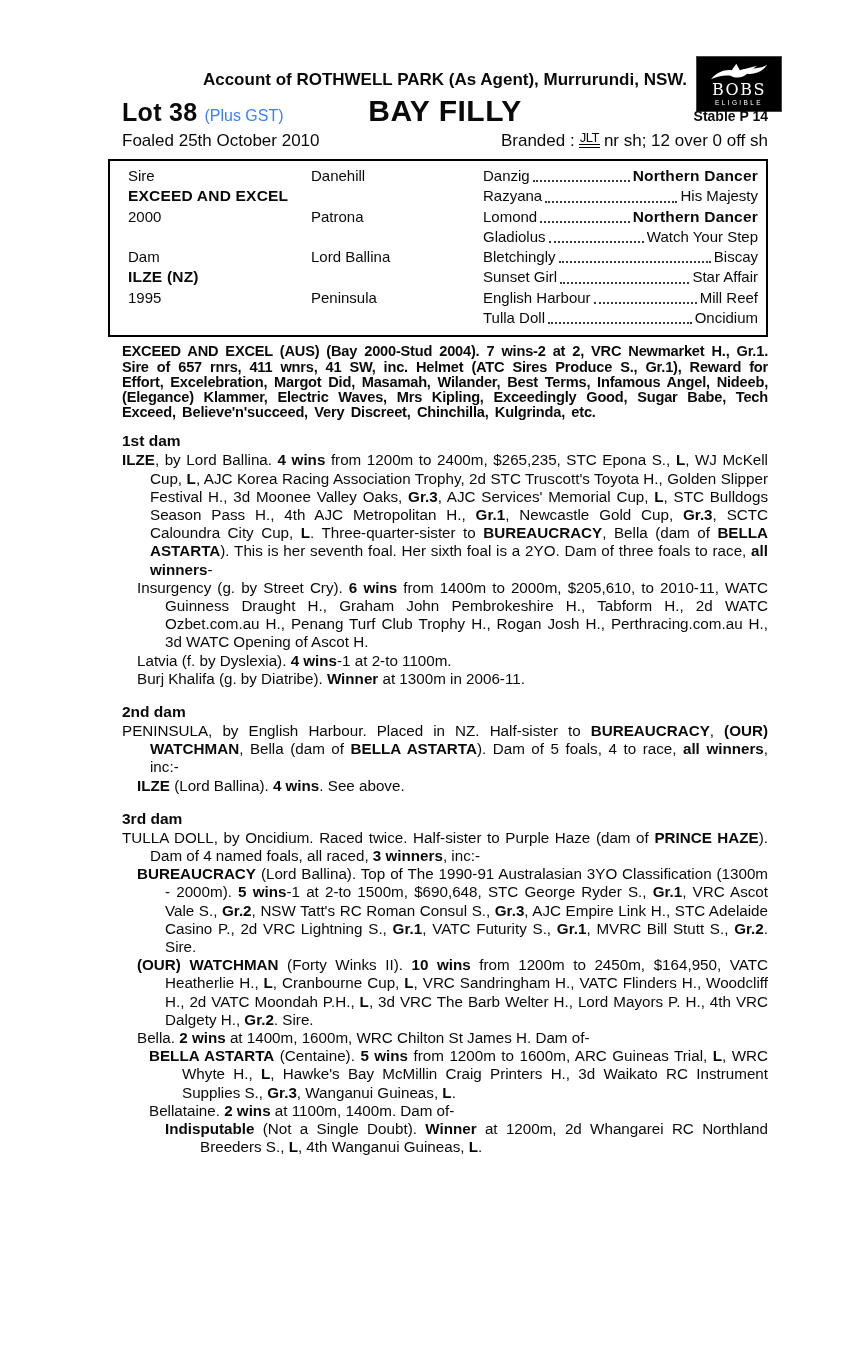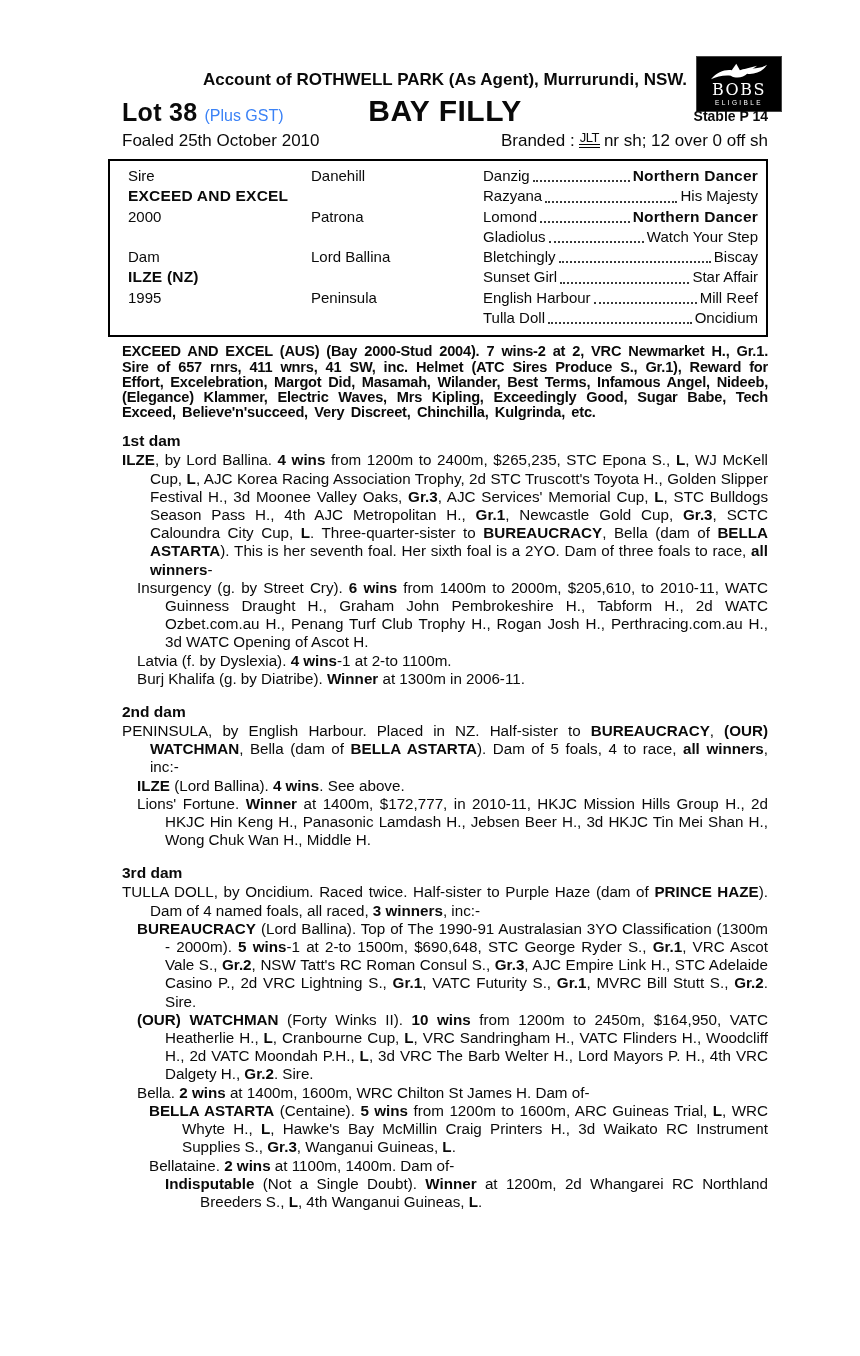--- a/index.html
+++ b/index.html
@@ -231,21 +231,20 @@
 
     <div class="shead first">1st dam</div>
     <p class="entry lv0"><span class="b">ILZE</span><span>, by Lord Ballina. </span><span class="b">4 wins</span><span> from 1200m to 2400m, $265,235, STC Epona S., </span><span class="b">L</span><span>, WJ McKell Cup, </span><span class="b">L</span><span>, AJC Korea Racing Association Trophy, 2d STC Truscott's Toyota H., Golden Slipper Festival H., 3d Moonee Valley Oaks, </span><span class="b">Gr.3</span><span>, AJC Services' Memorial Cup, </span><span class="b">L</span><span>, STC Bulldogs Season Pass H., 4th AJC Metropolitan H., </span><span class="b">Gr.1</span><span>, Newcastle Gold Cup, </span><span class="b">Gr.3</span><span>, SCTC Caloundra City Cup, </span><span class="b">L</span><span>. Three-quarter-sister to </span><span class="b">BUREAUCRACY</span><span>, Bella (dam of </span><span class="b">BELLA ASTARTA</span><span>). This is her seventh foal. Her sixth foal is a 2YO. Dam of three foals to race, </span><span class="b">all winners</span><span>-</span></p>
     <p class="entry lv1"><span>Insurgency (g. by Street Cry). </span><span class="b">6 wins</span><span> from 1400m to 2000m, $205,610, to 2010-11, WATC Guinness Draught H., Graham John Pembrokeshire H., Tabform H., 2d WATC Ozbet.com.au H., Penang Turf Club Trophy H., Rogan Josh H., Perthracing.com.au H., 3d WATC Opening of Ascot H.</span></p>
     <p class="entry lv1"><span>Latvia (f. by Dyslexia). </span><span class="b">4 wins</span><span>-1 at 2-to 1100m.</span></p>
     <p class="entry lv1"><span>Burj Khalifa (g. by Diatribe). </span><span class="b">Winner</span><span> at 1300m in 2006-11.</span></p>
 
     <div class="shead">2nd dam</div>
     <p class="entry lv0"><span>PENINSULA, by English Harbour. Placed in NZ. Half-sister to </span><span class="b">BUREAUCRACY</span><span>, </span><span class="b">(OUR) WATCHMAN</span><span>, Bella (dam of </span><span class="b">BELLA ASTARTA</span><span>). Dam of 5 foals, 4 to race, </span><span class="b">all winners</span><span>, inc:-</span></p>
     <p class="entry lv1"><span class="b">ILZE</span><span> (Lord Ballina). </span><span class="b">4 wins</span><span>. See above.</span></p>
-    <p class="entry lv1"><span>Lions' Fortune. </span><span class="b">Winner</span><span> at 1400m, $172,777, in 2010-11, HKJC Mission Hills Group H., 2d HKJC Hin Keng H., Panasonic Lamdash H., Jebsen Beer H., 3d HKJC Tin Mei Shan H., Wong Chuk Wan H., Middle H.</span></p>
 
     <div class="shead">3rd dam</div>
     <p class="entry lv0"><span>TULLA DOLL, by Oncidium. Raced twice. Half-sister to Purple Haze (dam of </span><span class="b">PRINCE HAZE</span><span>). Dam of 4 named foals, all raced, </span><span class="b">3 winners</span><span>, inc:-</span></p>
     <p class="entry lv1"><span class="b">BUREAUCRACY</span><span> (Lord Ballina). Top of The 1990-91 Australasian 3YO Classification (1300m - 2000m). </span><span class="b">5 wins</span><span>-1 at 2-to 1500m, $690,648, STC George Ryder S., </span><span class="b">Gr.1</span><span>, VRC Ascot Vale S., </span><span class="b">Gr.2</span><span>, NSW Tatt's RC Roman Consul S., </span><span class="b">Gr.3</span><span>, AJC Empire Link H., STC Adelaide Casino P., 2d VRC Lightning S., </span><span class="b">Gr.1</span><span>, VATC Futurity S., </span><span class="b">Gr.1</span><span>, MVRC Bill Stutt S., </span><span class="b">Gr.2</span><span>. Sire.</span></p>
     <p class="entry lv1"><span class="b">(OUR) WATCHMAN</span><span> (Forty Winks II). </span><span class="b">10 wins</span><span> from 1200m to 2450m, $164,950, VATC Heatherlie H., </span><span class="b">L</span><span>, Cranbourne Cup, </span><span class="b">L</span><span>, VRC Sandringham H., VATC Flinders H., Woodcliff H., 2d VATC Moondah P.H., </span><span class="b">L</span><span>, 3d VRC The Barb Welter H., Lord Mayors P. H., 4th VRC Dalgety H., </span><span class="b">Gr.2</span><span>. Sire.</span></p>
     <p class="entry lv1"><span>Bella. </span><span class="b">2 wins</span><span> at 1400m, 1600m, WRC Chilton St James H. Dam of-</span></p>
     <p class="entry lv2"><span class="b">BELLA ASTARTA</span><span> (Centaine). </span><span class="b">5 wins</span><span> from 1200m to 1600m, ARC Guineas Trial, </span><span class="b">L</span><span>, WRC Whyte H., </span><span class="b">L</span><span>, Hawke's Bay McMillin Craig Printers H., 3d Waikato RC Instrument Supplies S., </span><span class="b">Gr.3</span><span>, Wanganui Guineas, </span><span class="b">L</span><span>.</span></p>
     <p class="entry lv2"><span>Bellataine. </span><span class="b">2 wins</span><span> at 1100m, 1400m. Dam of-</span></p>
     <p class="entry lv3"><span class="b">Indisputable</span><span> (Not a Single Doubt). </span><span class="b">Winner</span><span> at 1200m, 2d Whangarei RC Northland Breeders S., </span><span class="b">L</span><span>, 4th Wanganui Guineas, </span><span class="b">L</span><span>.</span></p>
 

